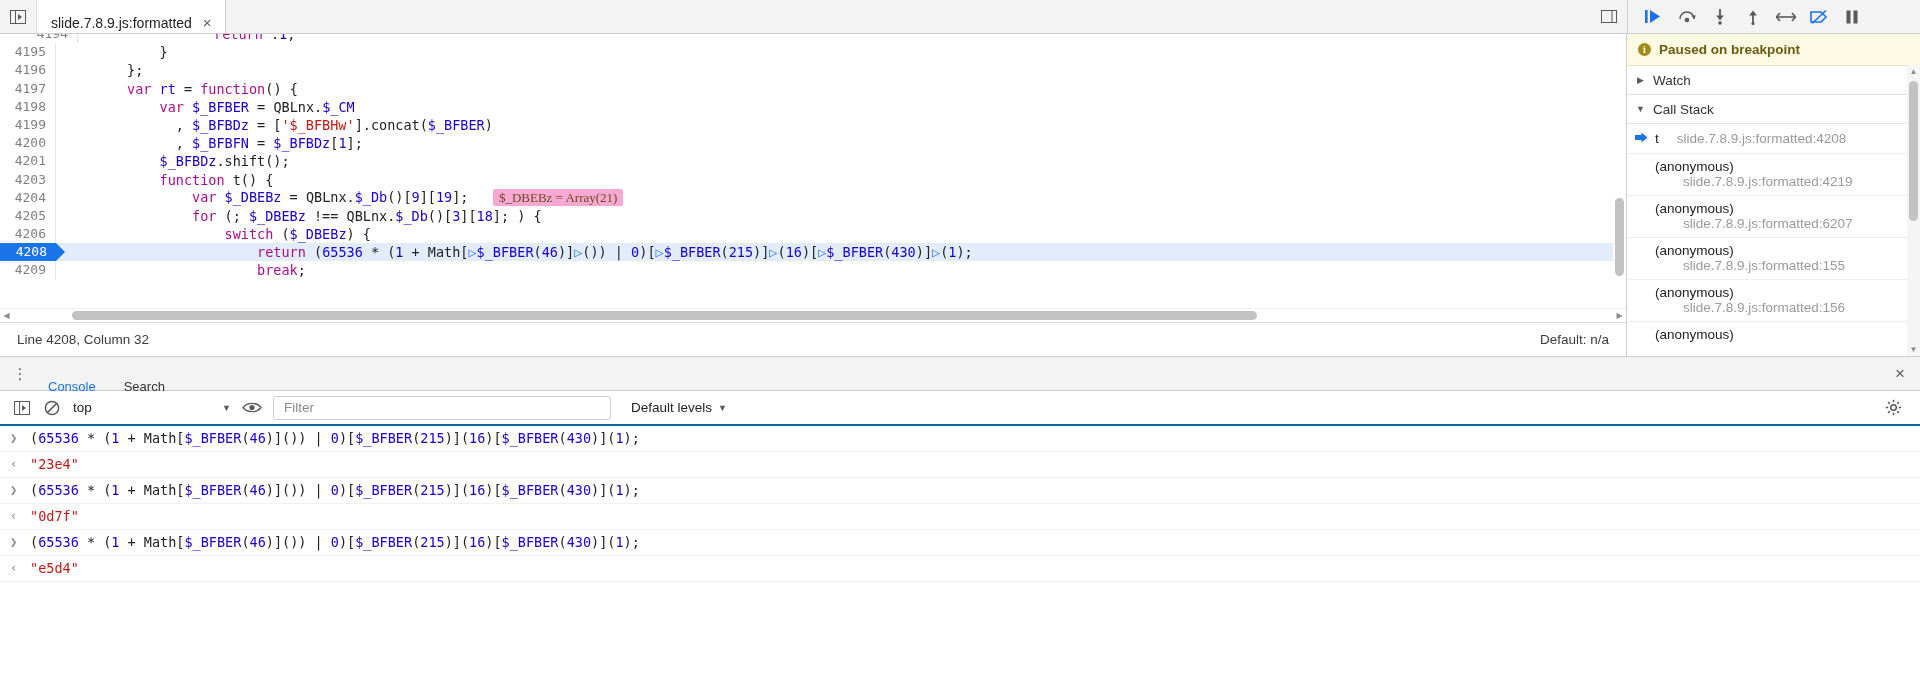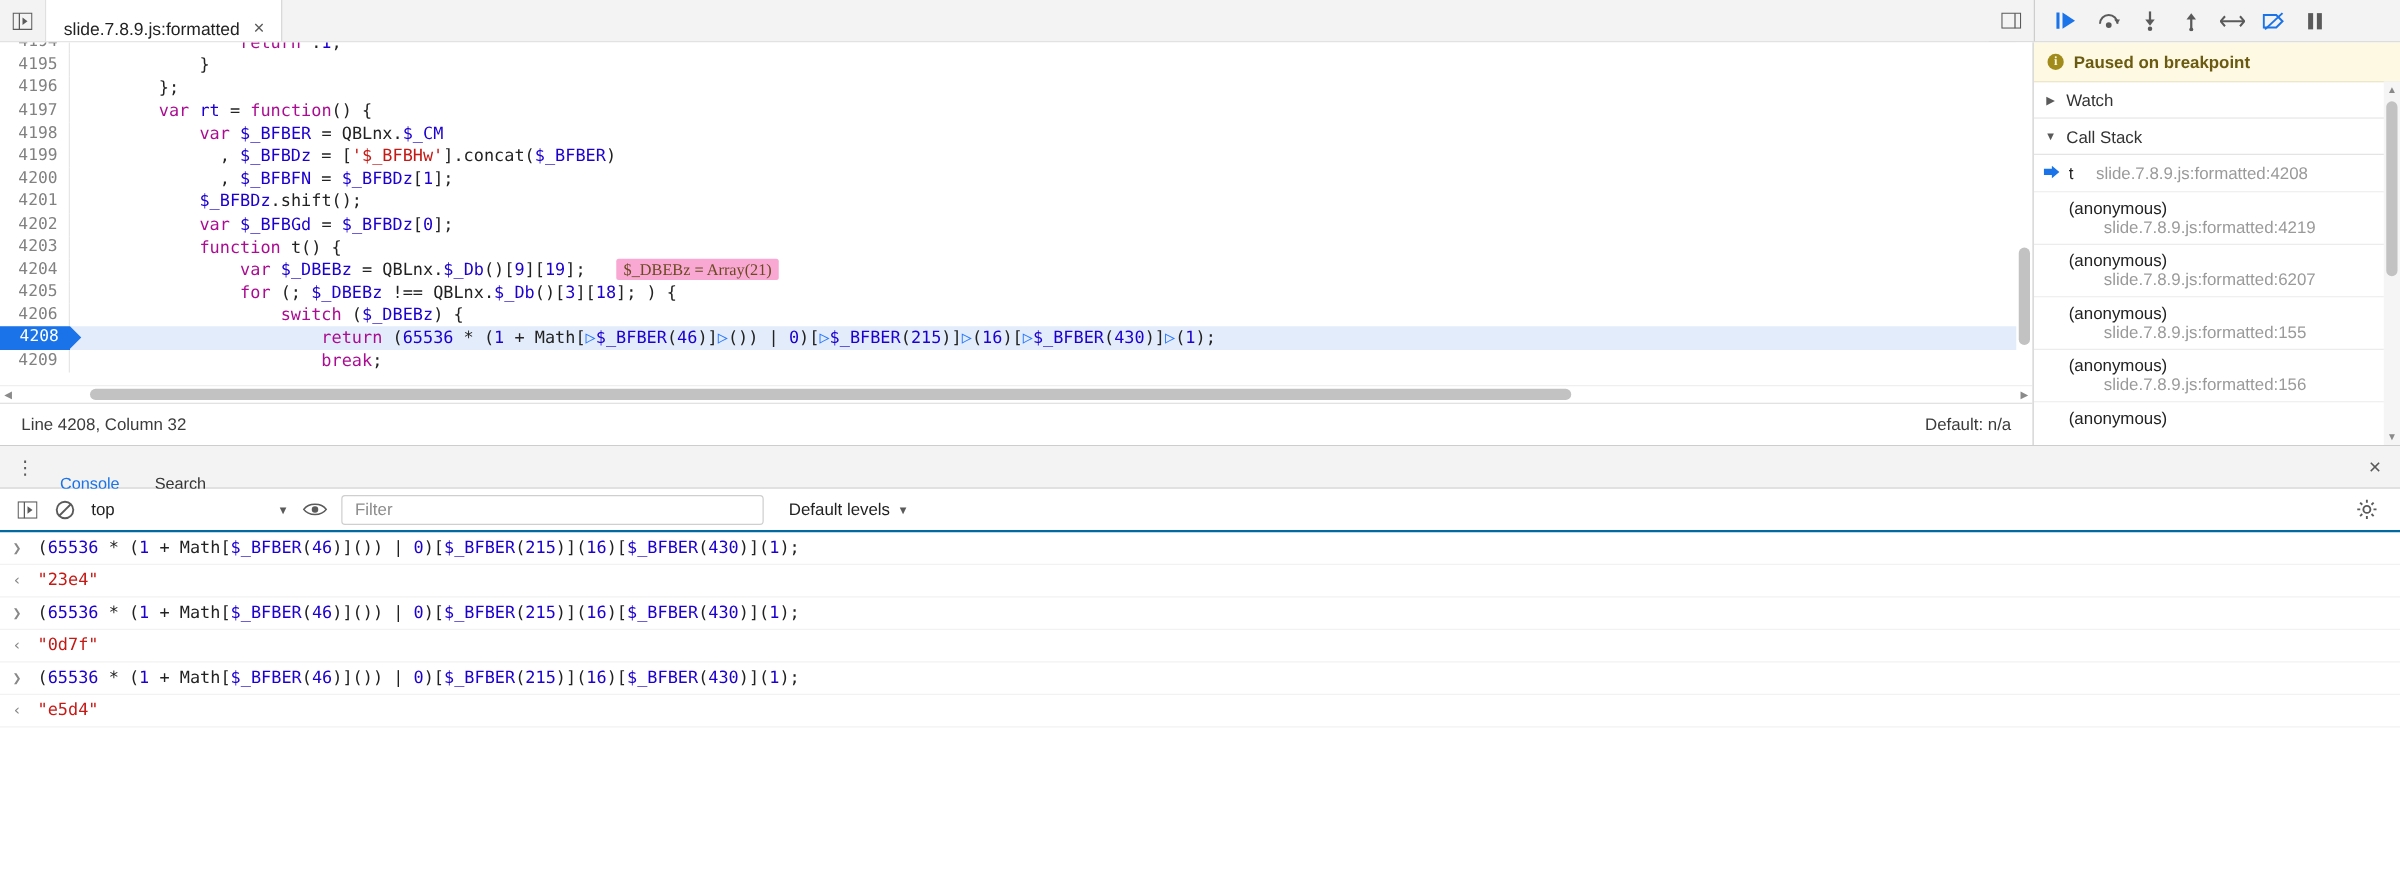--- a/index.html
+++ b/index.html
@@ -57,21 +57,21 @@
   .crow.active .gut{
     background:#1a73e8;color:#fff;border-right:none;
     border-top-right-radius:0;
   }
   .crow.active .gut:after{
     content:"";position:absolute;right:-9px;top:0;width:0;height:0;
     border-top:9.1px solid transparent;border-bottom:9.1px solid transparent;
     border-left:9px solid #1a73e8;
   }
   .crow.active .code{position:relative;z-index:2;}
-  .crow.partial{color:#444;}
+  .crow.partial{color:#444;padding-left:22px;}
   .kw2{color:#aa0d91;}
   .num{color:#1c00cf;}
   .str{color:#c41a16;}
   .ident{color:#1c00cf;}
   .plain{color:#222;}
   .hint{
     background:#f9a8d4;color:#6b4a1f;padding:1px 6px;border-radius:2px;
     font-size:13px;
     font-family:Liberation Serif, serif;
   }
@@ -265,21 +265,20 @@
       <div class="codearea">
         <div class="coderows" id="coderows" style="top: -9px;">
             <div class="crow partial"><div class="gut">4194</div><div class="code">                <span class="kw2">return</span> .<span class="num">1</span>;</div></div>
             <div class="crow"><div class="gut">4195</div><div class="code">            }</div></div>
             <div class="crow"><div class="gut">4196</div><div class="code">        };</div></div>
             <div class="crow"><div class="gut">4197</div><div class="code">        <span class="kw2">var</span> <span class="ident">rt</span> = <span class="kw2">function</span>() {</div></div>
             <div class="crow"><div class="gut">4198</div><div class="code">            <span class="kw2">var</span> <span class="ident">$_BFBER</span> = <span class="plain">QBLnx</span>.<span class="ident">$_CM</span></div></div>
             <div class="crow"><div class="gut">4199</div><div class="code">              , <span class="ident">$_BFBDz</span> = [<span class="str">'$_BFBHw'</span>].<span class="plain">concat</span>(<span class="ident">$_BFBER</span>)</div></div>
             <div class="crow"><div class="gut">4200</div><div class="code">              , <span class="ident">$_BFBFN</span> = <span class="ident">$_BFBDz</span>[<span class="num">1</span>];</div></div>
             <div class="crow"><div class="gut">4201</div><div class="code">            <span class="ident">$_BFBDz</span>.<span class="plain">shift</span>();</div></div>
-            <div class="crow"><div class="gut">4202</div><div class="code">            <span class="kw2">var</span> <span class="ident">$_BFBGd</span> = <span class="ident">$_BFBDz</span>[<span class="num">0</span>];</div></div>
             <div class="crow"><div class="gut">4203</div><div class="code">            <span class="kw2">function</span> <span class="plain">t</span>() {</div></div>
             <div class="crow"><div class="gut">4204</div><div class="code">                <span class="kw2">var</span> <span class="ident">$_DBEBz</span> = <span class="plain">QBLnx</span>.<span class="ident">$_Db</span>()[<span class="num">9</span>][<span class="num">19</span>];   <span class="hint">$_DBEBz = Array(21)</span></div></div>
             <div class="crow"><div class="gut">4205</div><div class="code">                <span class="kw2">for</span> (; <span class="ident">$_DBEBz</span> !== <span class="plain">QBLnx</span>.<span class="ident">$_Db</span>()[<span class="num">3</span>][<span class="num">18</span>]; ) {</div></div>
             <div class="crow"><div class="gut">4206</div><div class="code">                    <span class="kw2">switch</span> (<span class="ident">$_DBEBz</span>) {</div></div>
             <div class="crow active"><div class="gut">4208</div><div class="code">                        <span class="kw2">return</span> (<span class="num">65536</span> * (<span class="num">1</span> + <span class="plain">Math</span>[<span class="tri">▷</span><span class="ident">$_BFBER</span>(<span class="num">46</span>)]<span class="tri">▷</span>()) | <span class="num">0</span>)[<span class="tri">▷</span><span class="ident">$_BFBER</span>(<span class="num">215</span>)]<span class="tri">▷</span>(<span class="num">16</span>)[<span class="tri">▷</span><span class="ident">$_BFBER</span>(<span class="num">430</span>)]<span class="tri">▷</span>(<span class="num">1</span>);</div></div>
             <div class="crow"><div class="gut">4209</div><div class="code">                        <span class="kw2">break</span>;</div></div>
           </div>
         <div class="vscroll">
           <div class="vthumb" style="top:164px;height:78px;"></div>
         </div>

